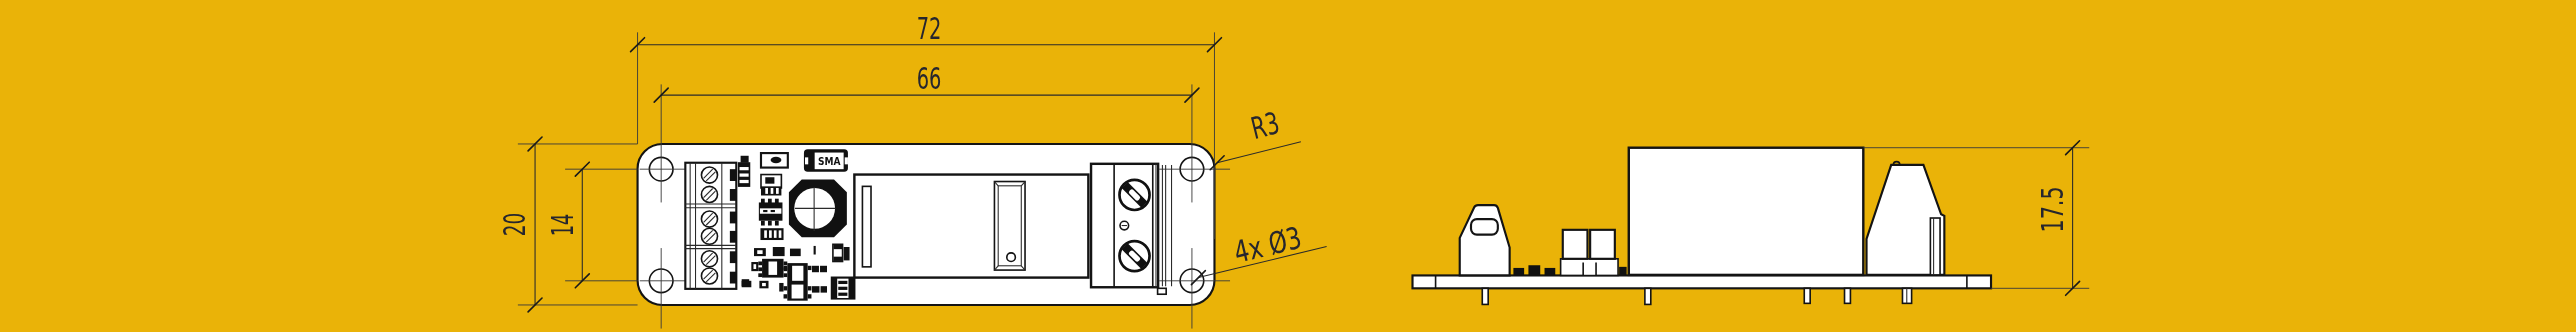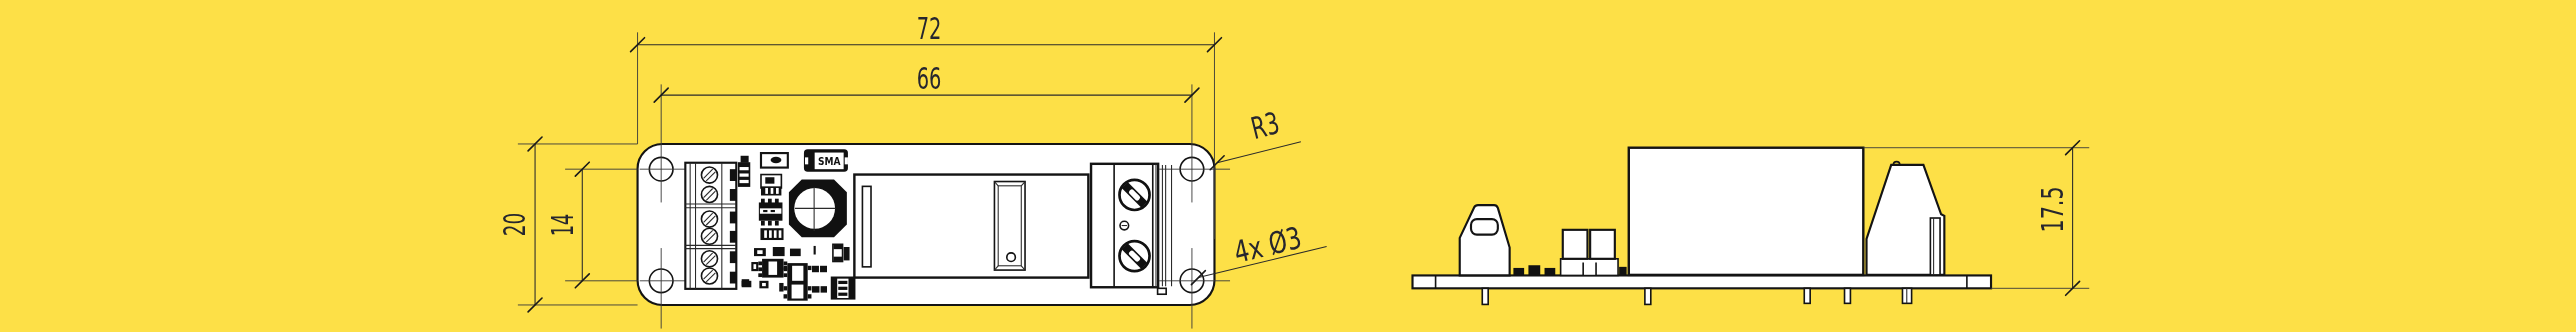--- a/index.html
+++ b/index.html
@@ -1,16 +1,16 @@
 <!DOCTYPE html>
 <html style="font-size:8.6px"><head>
 <meta charset="utf-8">
 <style>
   html,body{margin:0;padding:0;background:#ffffff;}
-  .stage{position:relative;width:2576px;height:333px;background:#fde047;overflow:hidden;}
+  .stage{position:relative;width:2576px;height:333px;background:#eab308;overflow:hidden;}
   svg{display:block;}
   text{font-family:"DejaVu Sans",sans-serif;fill:#26262e;}
   .dimtxt{font-size:56px;letter-spacing:0px;}
   .marktxt{font-size:20px;font-weight:bold;fill:#111;}
   .outline{stroke:#141414;stroke-width:4;fill:#ffffff;}
   .outline2{stroke:#141414;stroke-width:3;fill:#ffffff;}
   .thin{stroke:#2a2a2a;stroke-width:2;fill:none;}
   .hair{stroke:#3a3a3a;stroke-width:1.7;fill:none;}
   .tick{stroke:#1a1a1a;stroke-width:3;stroke-linecap:round;}
   .blk{fill:#111;stroke:none;}

